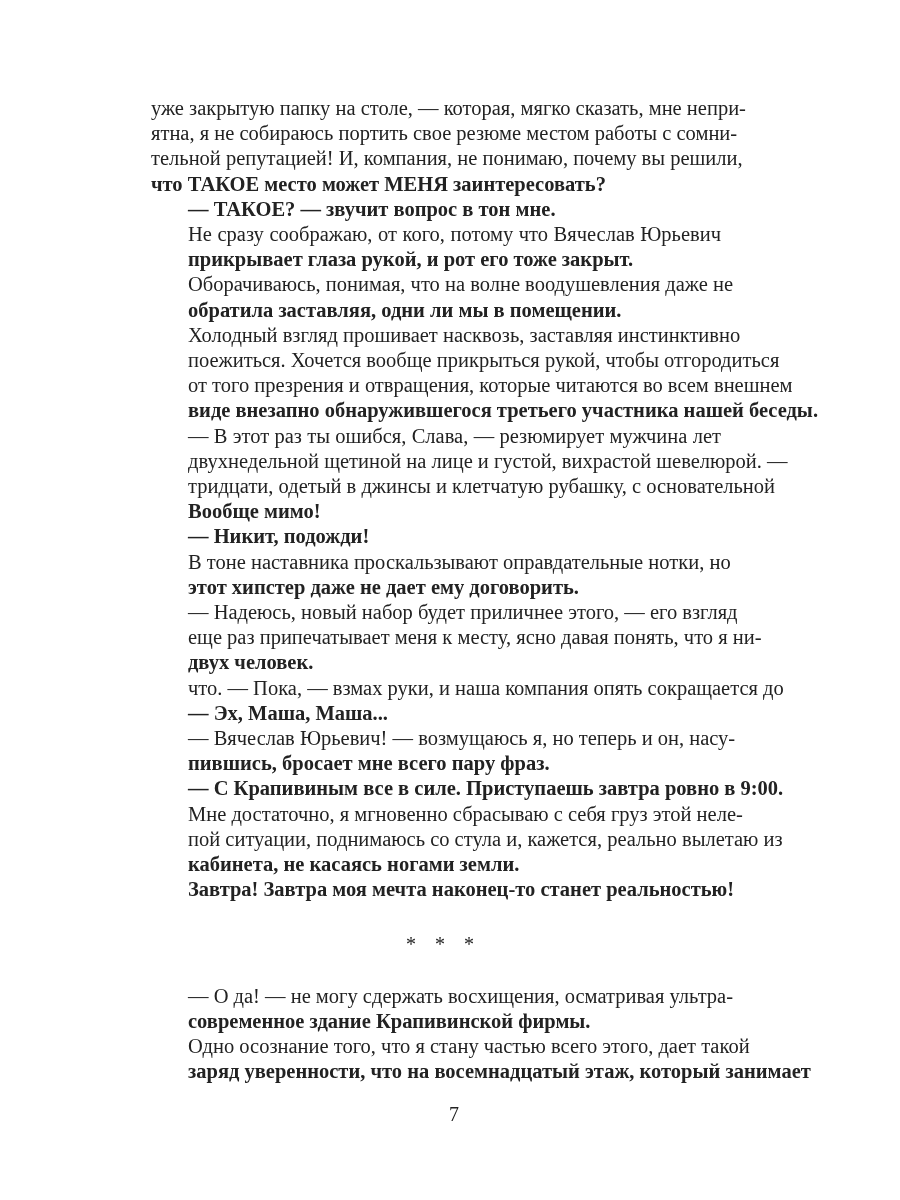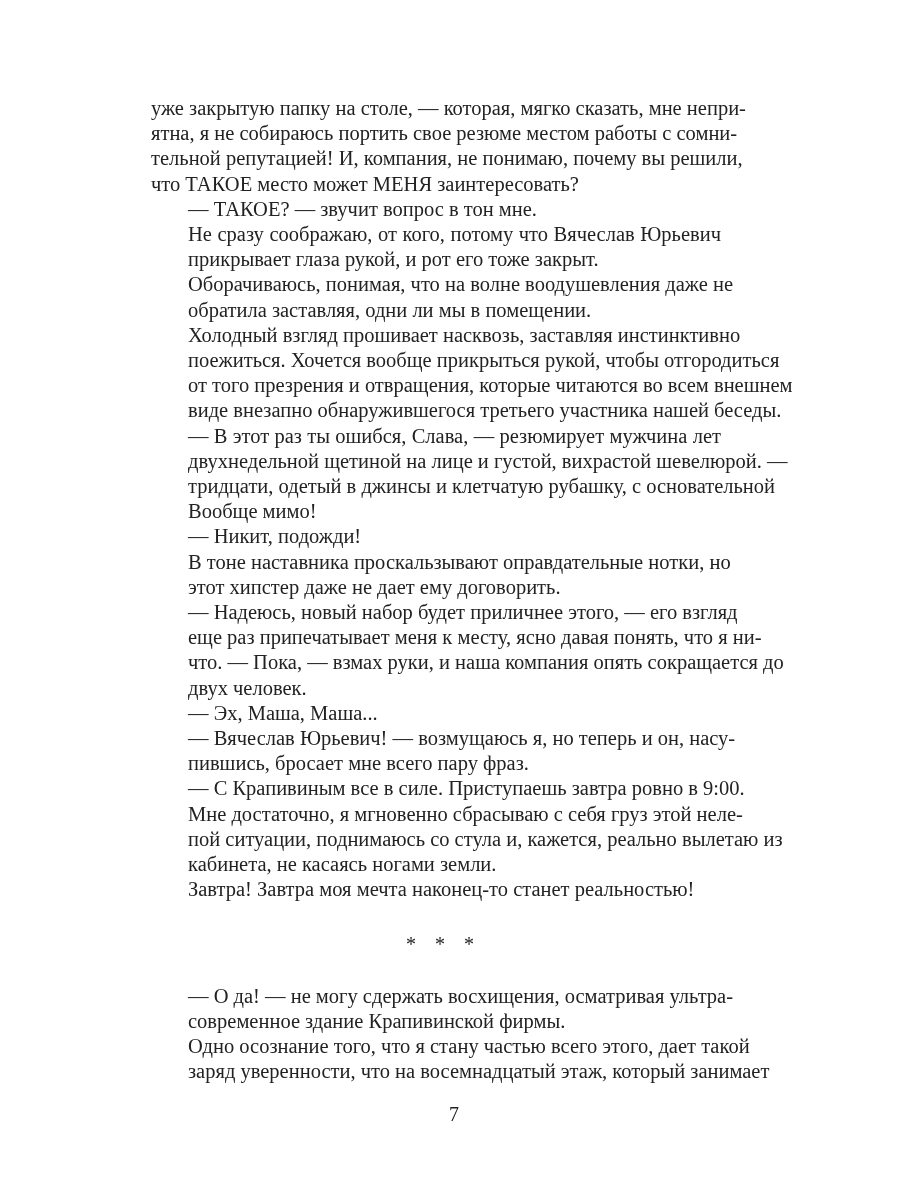--- a/index.html
+++ b/index.html
@@ -32,20 +32,21 @@
     .page p.noindent {
       text-indent: 0;
     }
     .line {
       display: block;
       text-align-last: justify;
       white-space: nowrap;
     }
     .line.last {
       text-align-last: left;
+      font-weight: bold;
     }
     .divider {
       text-align: center;
       margin: 29px 0 27px 0;
       letter-spacing: 0;
       word-spacing: 14px;
       font-size: 20px;
       line-height: 25px;
       padding-left: 8px;
     }
@@ -99,22 +100,22 @@
       <p>
         <span class="line last">— Никит, подожди!</span>
       </p>
       <p>
         <span class="line">В тоне наставника проскальзывают оправдательные нотки, но</span>
         <span class="line last">этот хипстер даже не дает ему договорить.</span>
       </p>
       <p>
         <span class="line">— Надеюсь, новый набор будет приличнее этого, — его взгляд</span>
         <span class="line">еще раз припечатывает меня к месту, ясно давая понять, что я ни-</span>
+        <span class="line last">двух человек.</span>
         <span class="line">что. — Пока, — взмах руки, и наша компания опять сокращается до</span>
-        <span class="line last">двух человек.</span>
       </p>
       <p>
         <span class="line last">— Эх, Маша, Маша...</span>
       </p>
       <p>
         <span class="line">— Вячеслав Юрьевич! — возмущаюсь я, но теперь и он, насу-</span>
         <span class="line last">пившись, бросает мне всего пару фраз.</span>
       </p>
       <p>
         <span class="line last">— С Крапивиным все в силе. Приступаешь завтра ровно в 9:00.</span>

